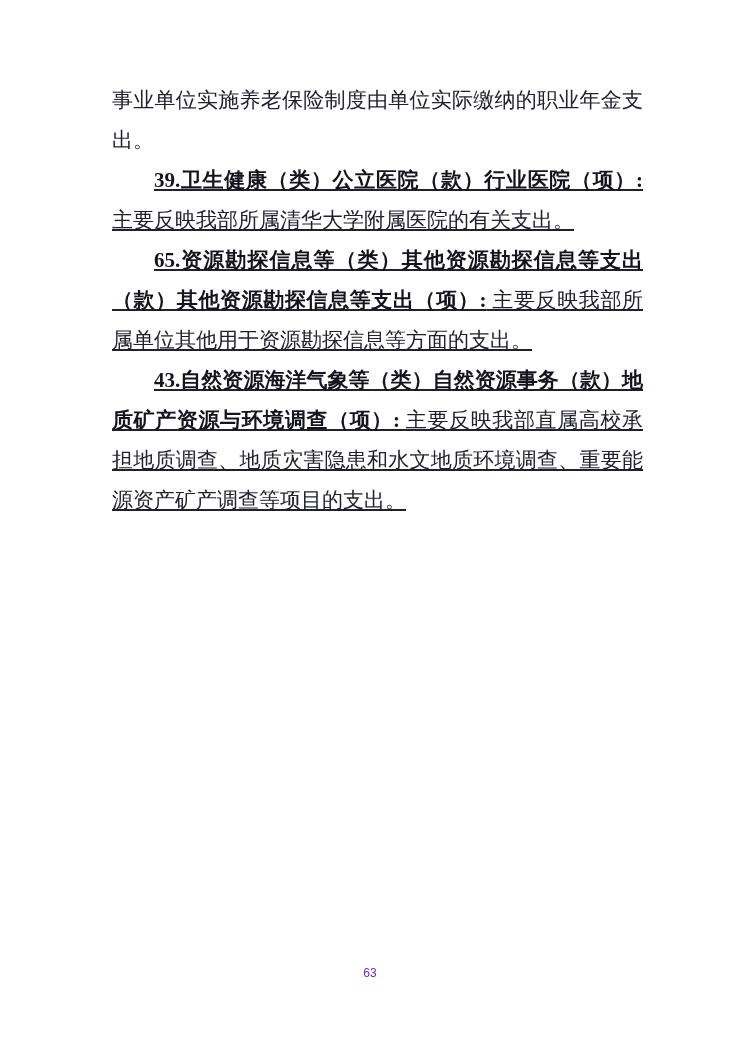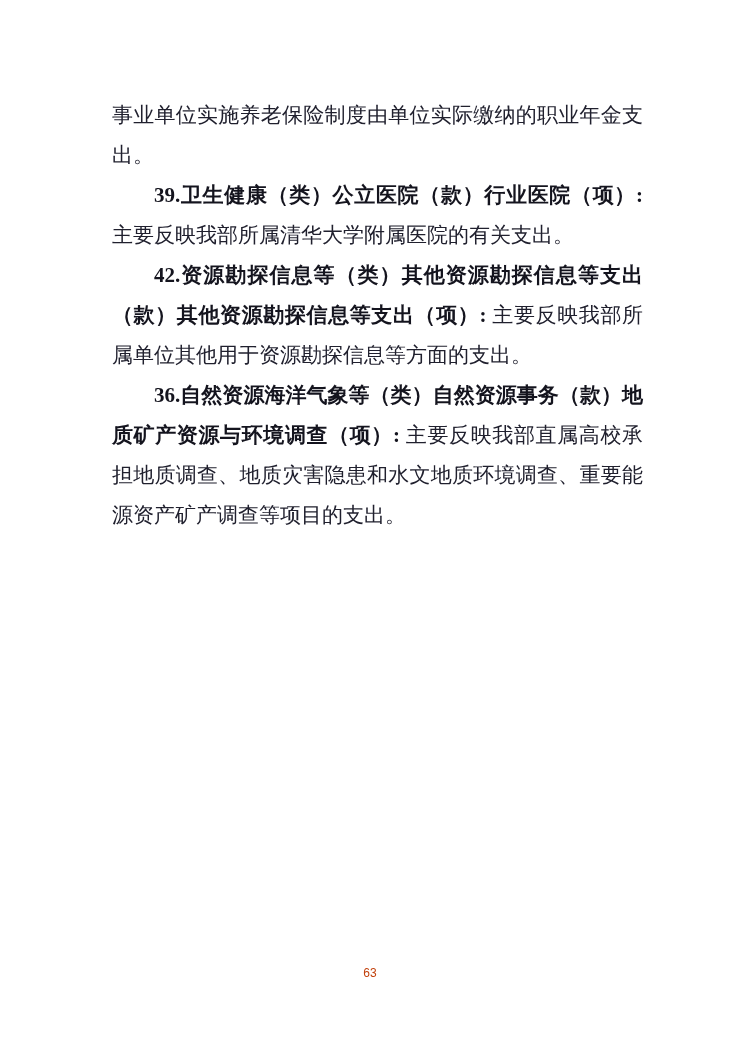--- a/index.html
+++ b/index.html
@@ -15,65 +15,66 @@
   .page {
     position: relative;
     width: 750px;
     height: 1061px;
     background: #ffffff;
     overflow: hidden;
   }
   .content {
     position: absolute;
     left: 112px;
-    top: 95px;
+    top: 80px;
     width: 531px;
     font-size: 21px;
     line-height: 40px;
     color: #20202e;
     text-align: justify;
     text-justify: inter-ideograph;
     word-break: break-all;
   }
   .para {
     margin: 0;
     padding: 0;
   }
   .para.indent {
     text-indent: 42px;
+    text-decoration: underline;
   }
   .para b {
     font-weight: 700;
     color: #14141e;
   }
   .page-number {
     position: absolute;
     top: 966px;
     left: 0;
     width: 740px;
     text-align: center;
     font-size: 12px;
     line-height: 14px;
-    color: #c2410c;
+    color: #6d28d9;
     font-family: "Liberation Sans", "DejaVu Sans", sans-serif;
   }
 </style>
 </head>
 <body>
 
 <div class="page">
   <div class="content">
 
     <p class="para"><span>事业单位实施养老保险制度由单位实际缴纳的职业年金支出。</span></p>
 
     <p class="para indent"><b>39.卫生健康（类）公立医院（款）行业医院（项）:</b><span> 主要反映我部所属清华大学附属医院的有关支出。</span></p>
 
 
 
-    <p class="para indent"><b>42.资源勘探信息等（类）其他资源勘探信息等支出（款）其他资源勘探信息等支出（项）:</b><span> 主要反映我部所属单位其他用于资源勘探信息等方面的支出。</span></p>
+    <p class="para indent"><b>65.资源勘探信息等（类）其他资源勘探信息等支出（款）其他资源勘探信息等支出（项）:</b><span> 主要反映我部所属单位其他用于资源勘探信息等方面的支出。</span></p>
 
-    <p class="para indent"><b>36.自然资源海洋气象等（类）自然资源事务（款）地质矿产资源与环境调查（项）:</b><span> 主要反映我部直属高校承担地质调查、地质灾害隐患和水文地质环境调查、重要能源资产矿产调查等项目的支出。</span></p>
+    <p class="para indent"><b>43.自然资源海洋气象等（类）自然资源事务（款）地质矿产资源与环境调查（项）:</b><span> 主要反映我部直属高校承担地质调查、地质灾害隐患和水文地质环境调查、重要能源资产矿产调查等项目的支出。</span></p>
 
 
   </div>
 
   <div class="page-number">63</div>
 </div>
 
 </body></html>

